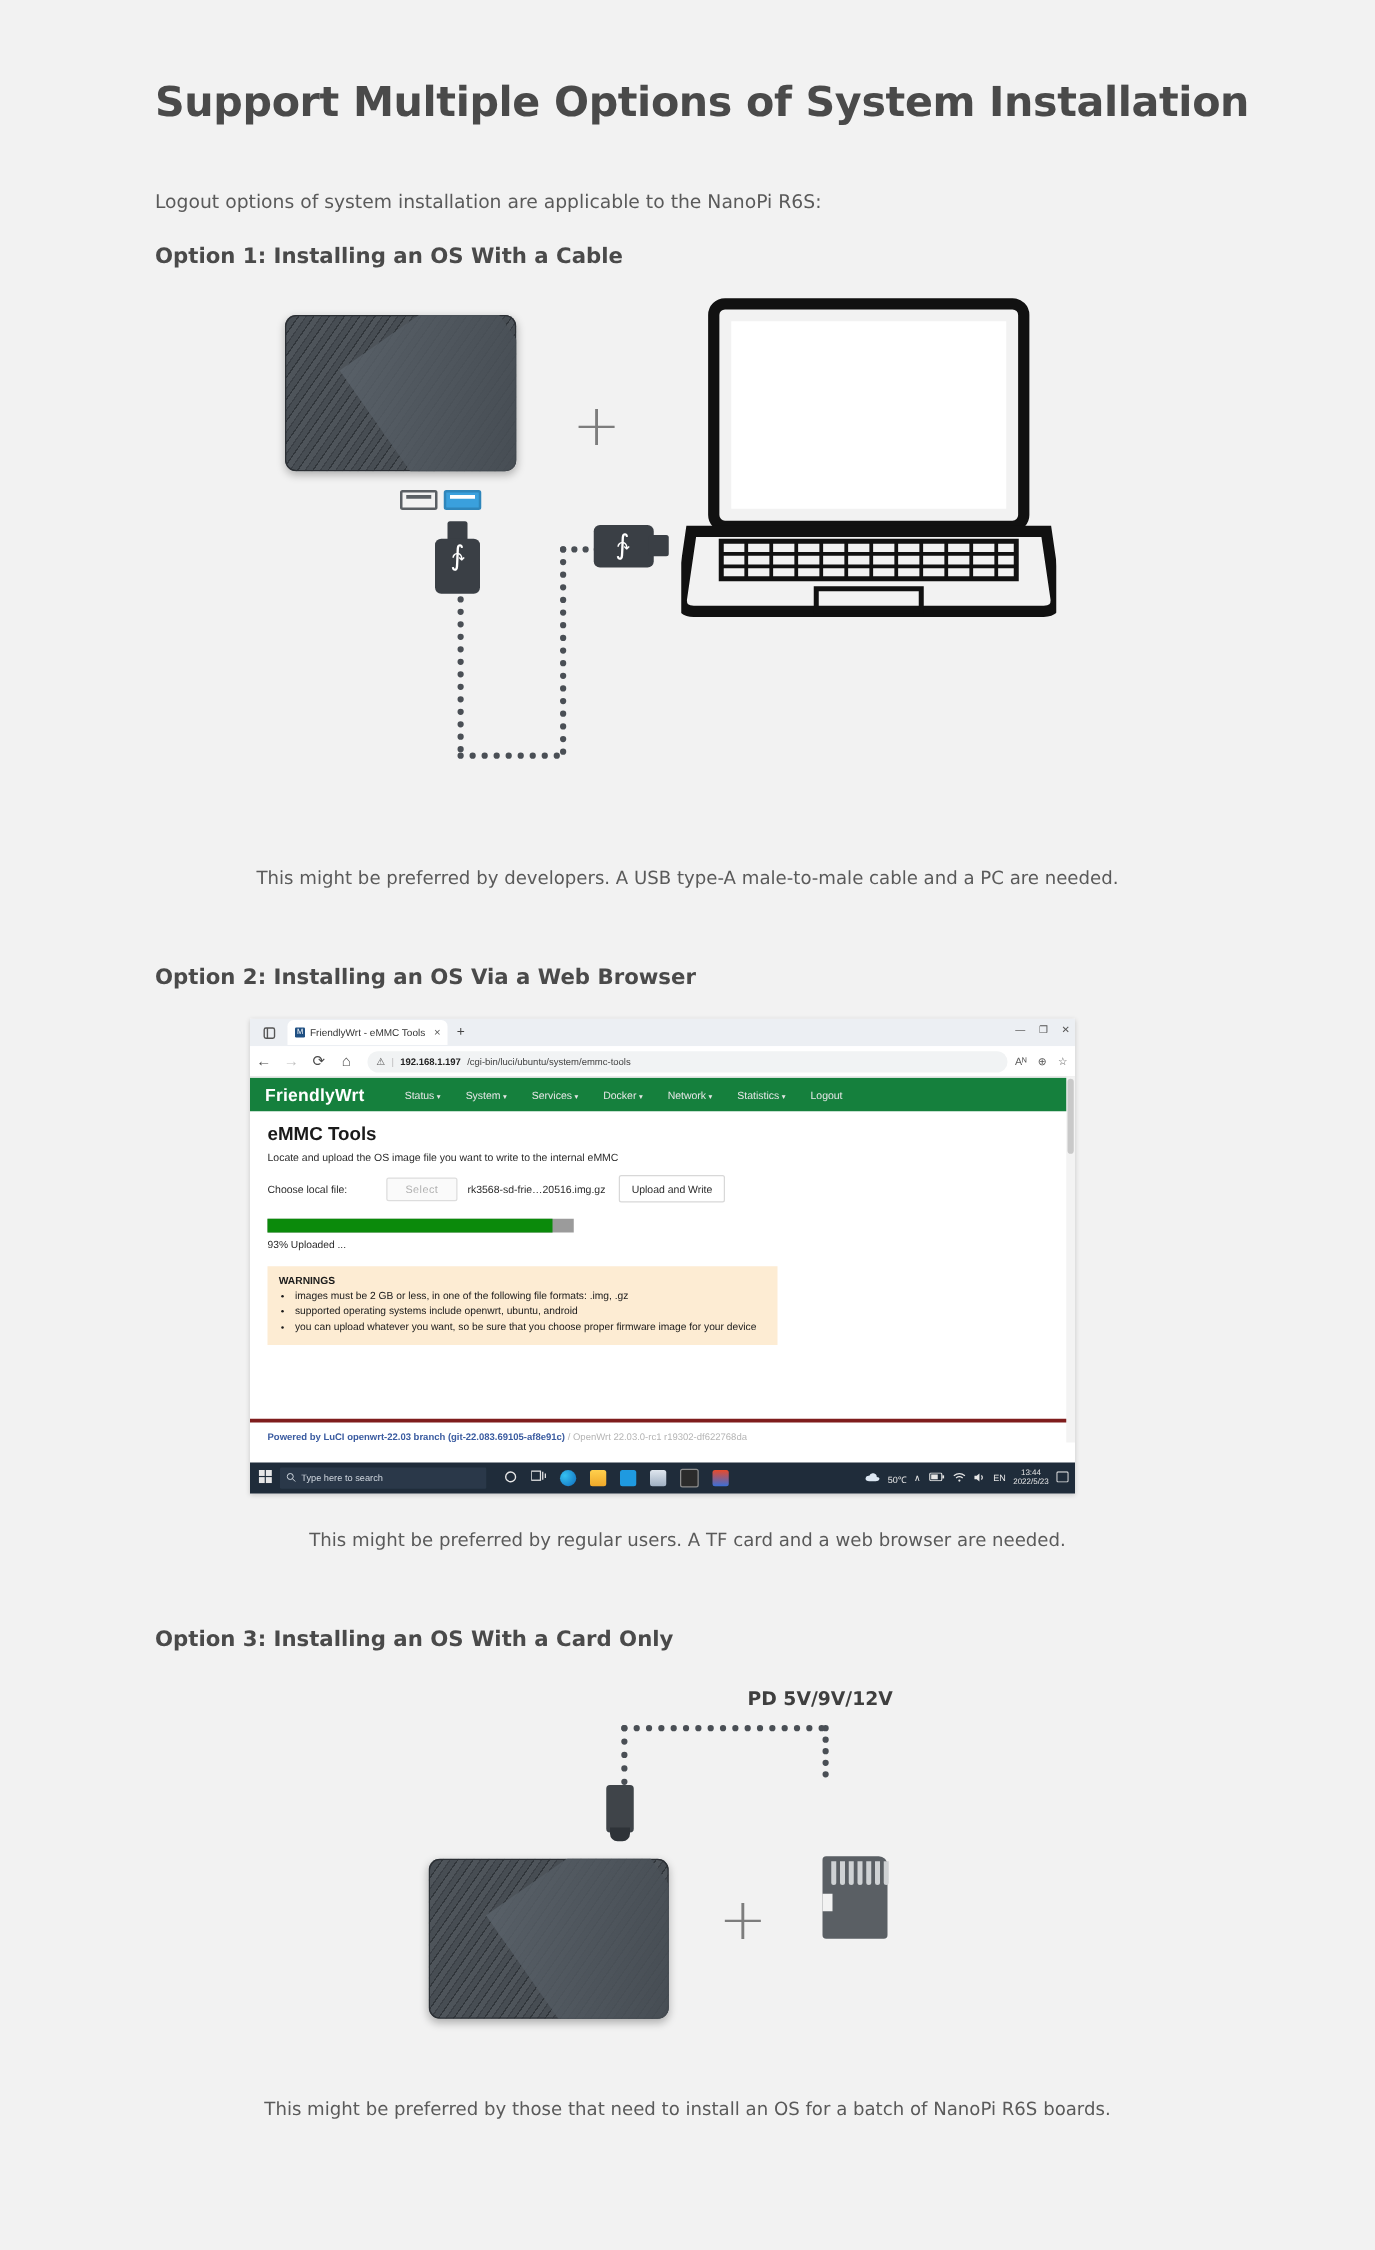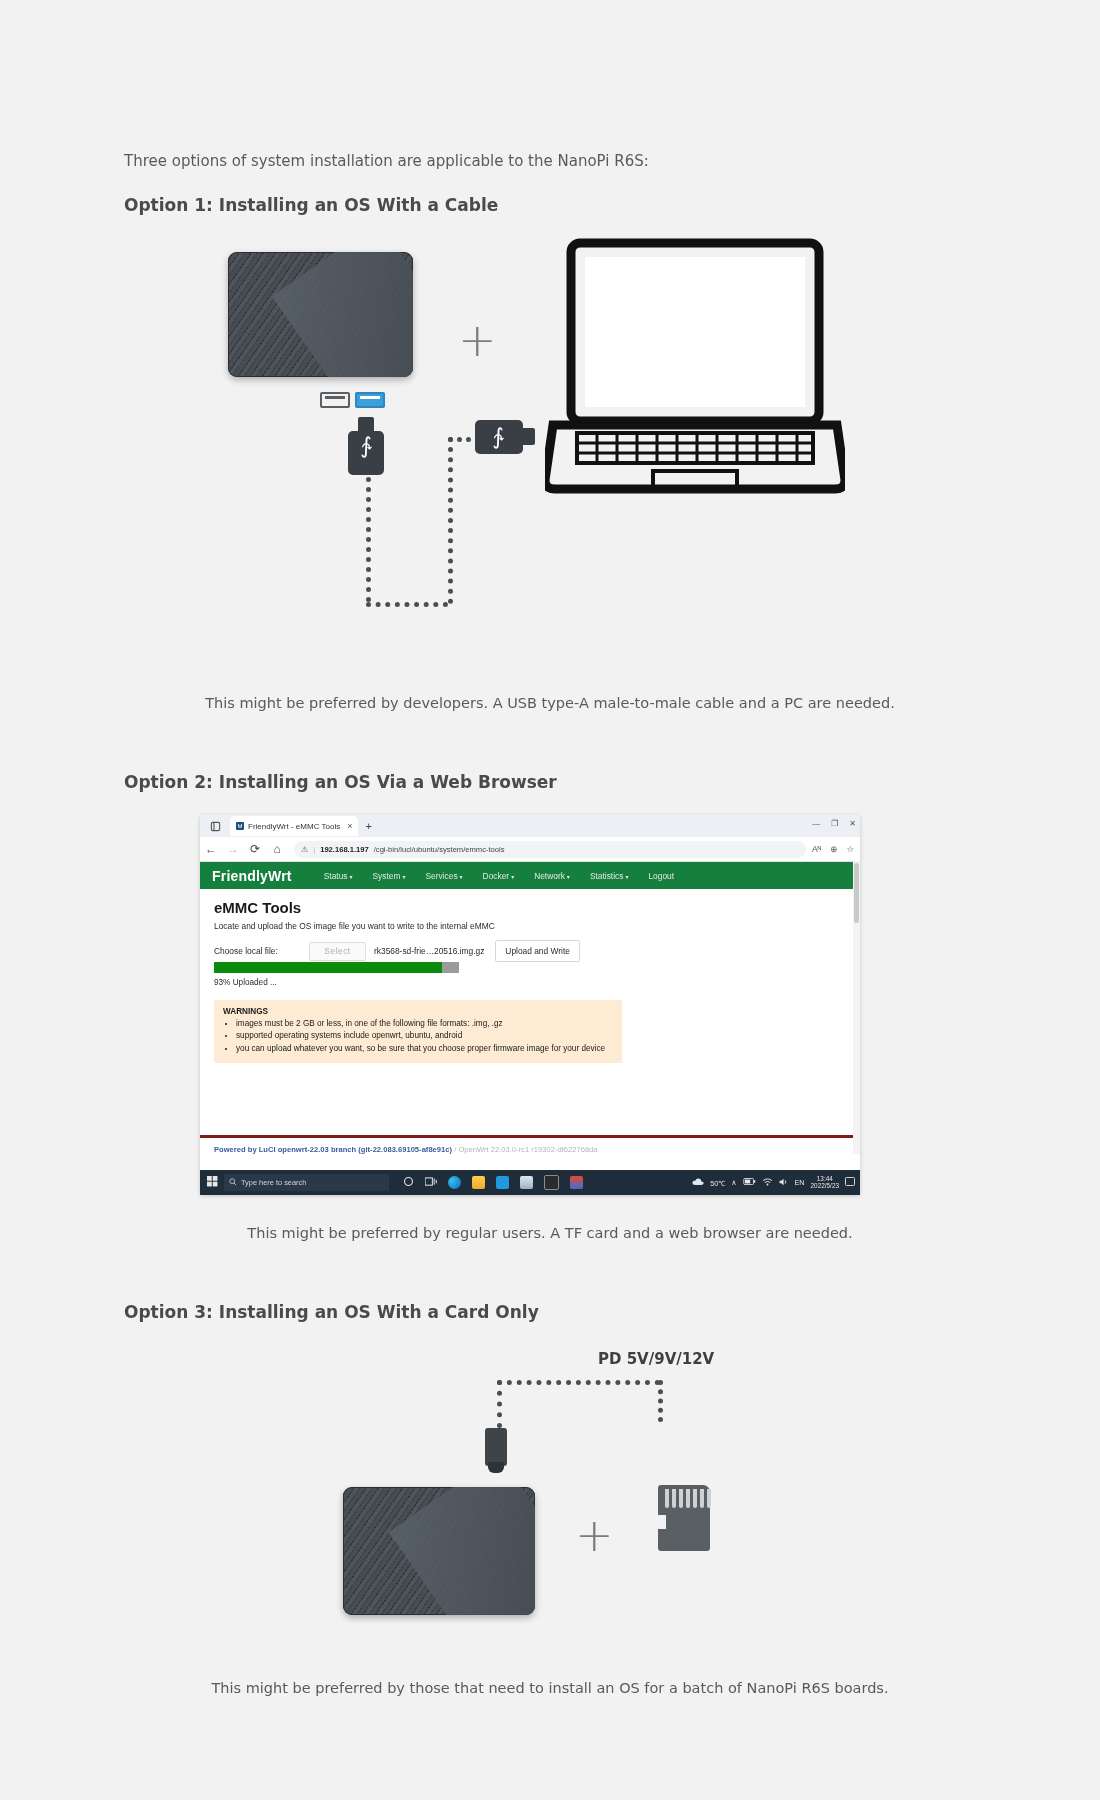--- a/index.html
+++ b/index.html
@@ -158,21 +158,21 @@
     background:#15803d;height:27px;display:flex;align-items:center;
     padding-left:12px;gap:0;color:#fff;
   }
   .luci-brand{font-size:14px;font-weight:bold;letter-spacing:.2px;margin-right:22px;color:#fff;}
   .luci-item{font-size:8.4px;color:#e6e6e6;padding:0 10px;white-space:nowrap;}
   .luci-item .car{font-size:6px;margin-left:2px;}
 
   .luci-body{padding:10px 14px 0 14px;}
   .luci-h2{font-size:15px;font-weight:bold;color:#1a1a1a;margin:0 0 5px 0;}
   .luci-sub{font-size:8.4px;color:#2b2b2b;margin-bottom:9px;}
-  .luci-row{display:flex;align-items:center;gap:0;}
+  .luci-row{display:flex;align-items:center;gap:0;margin-bottom:13px;}
   .luci-label{font-size:8.4px;color:#2b2b2b;width:95px;}
   .luci-select{
     width:55px;height:17px;border:1px solid #ddd;background:#fafafa;border-radius:2px;
     font-size:8.6px;color:#b0b0b0;display:flex;align-items:center;justify-content:center;letter-spacing:.4px;
   }
   .luci-filename{font-size:8.4px;color:#2b2b2b;margin-left:8px;white-space:nowrap;}
   .luci-upload{
     margin-left:11px;border:1px solid #d8d8d8;background:#fff;border-radius:2px;
     font-size:8.4px;color:#2b2b2b;padding:5px 9px;
   }
@@ -227,21 +227,22 @@
   }
   .sdcard .notch{position:absolute;left:0;top:30px;width:8px;height:14px;background:#f2f2f2;}
   .sdcard .pins{position:absolute;left:7px;top:4px;display:flex;gap:3px;}
   .sdcard .pins i{display:block;width:4px;height:19px;background:#cfd2d4;border-radius:0 0 2px 2px;}
 </style>
 </head>
 <body>
 
 <div class="page">
 
-  <div class="intro">Three options of system installation are applicable to the NanoPi R6S:</div>
+  <h1 class="title">Support Multiple Options of System Installation</h1>
+  <div class="intro">Logout options of system installation are applicable to the NanoPi R6S:</div>
 
   <div class="opt-head" id="opt1-head">Option 1: Installing an OS With a Cable</div>
 
   <div id="diag1">
 
     <div class="enclosure" id="enc1"></div>
 
     <div class="portgroup">
       <div class="port">
           <i></i>

